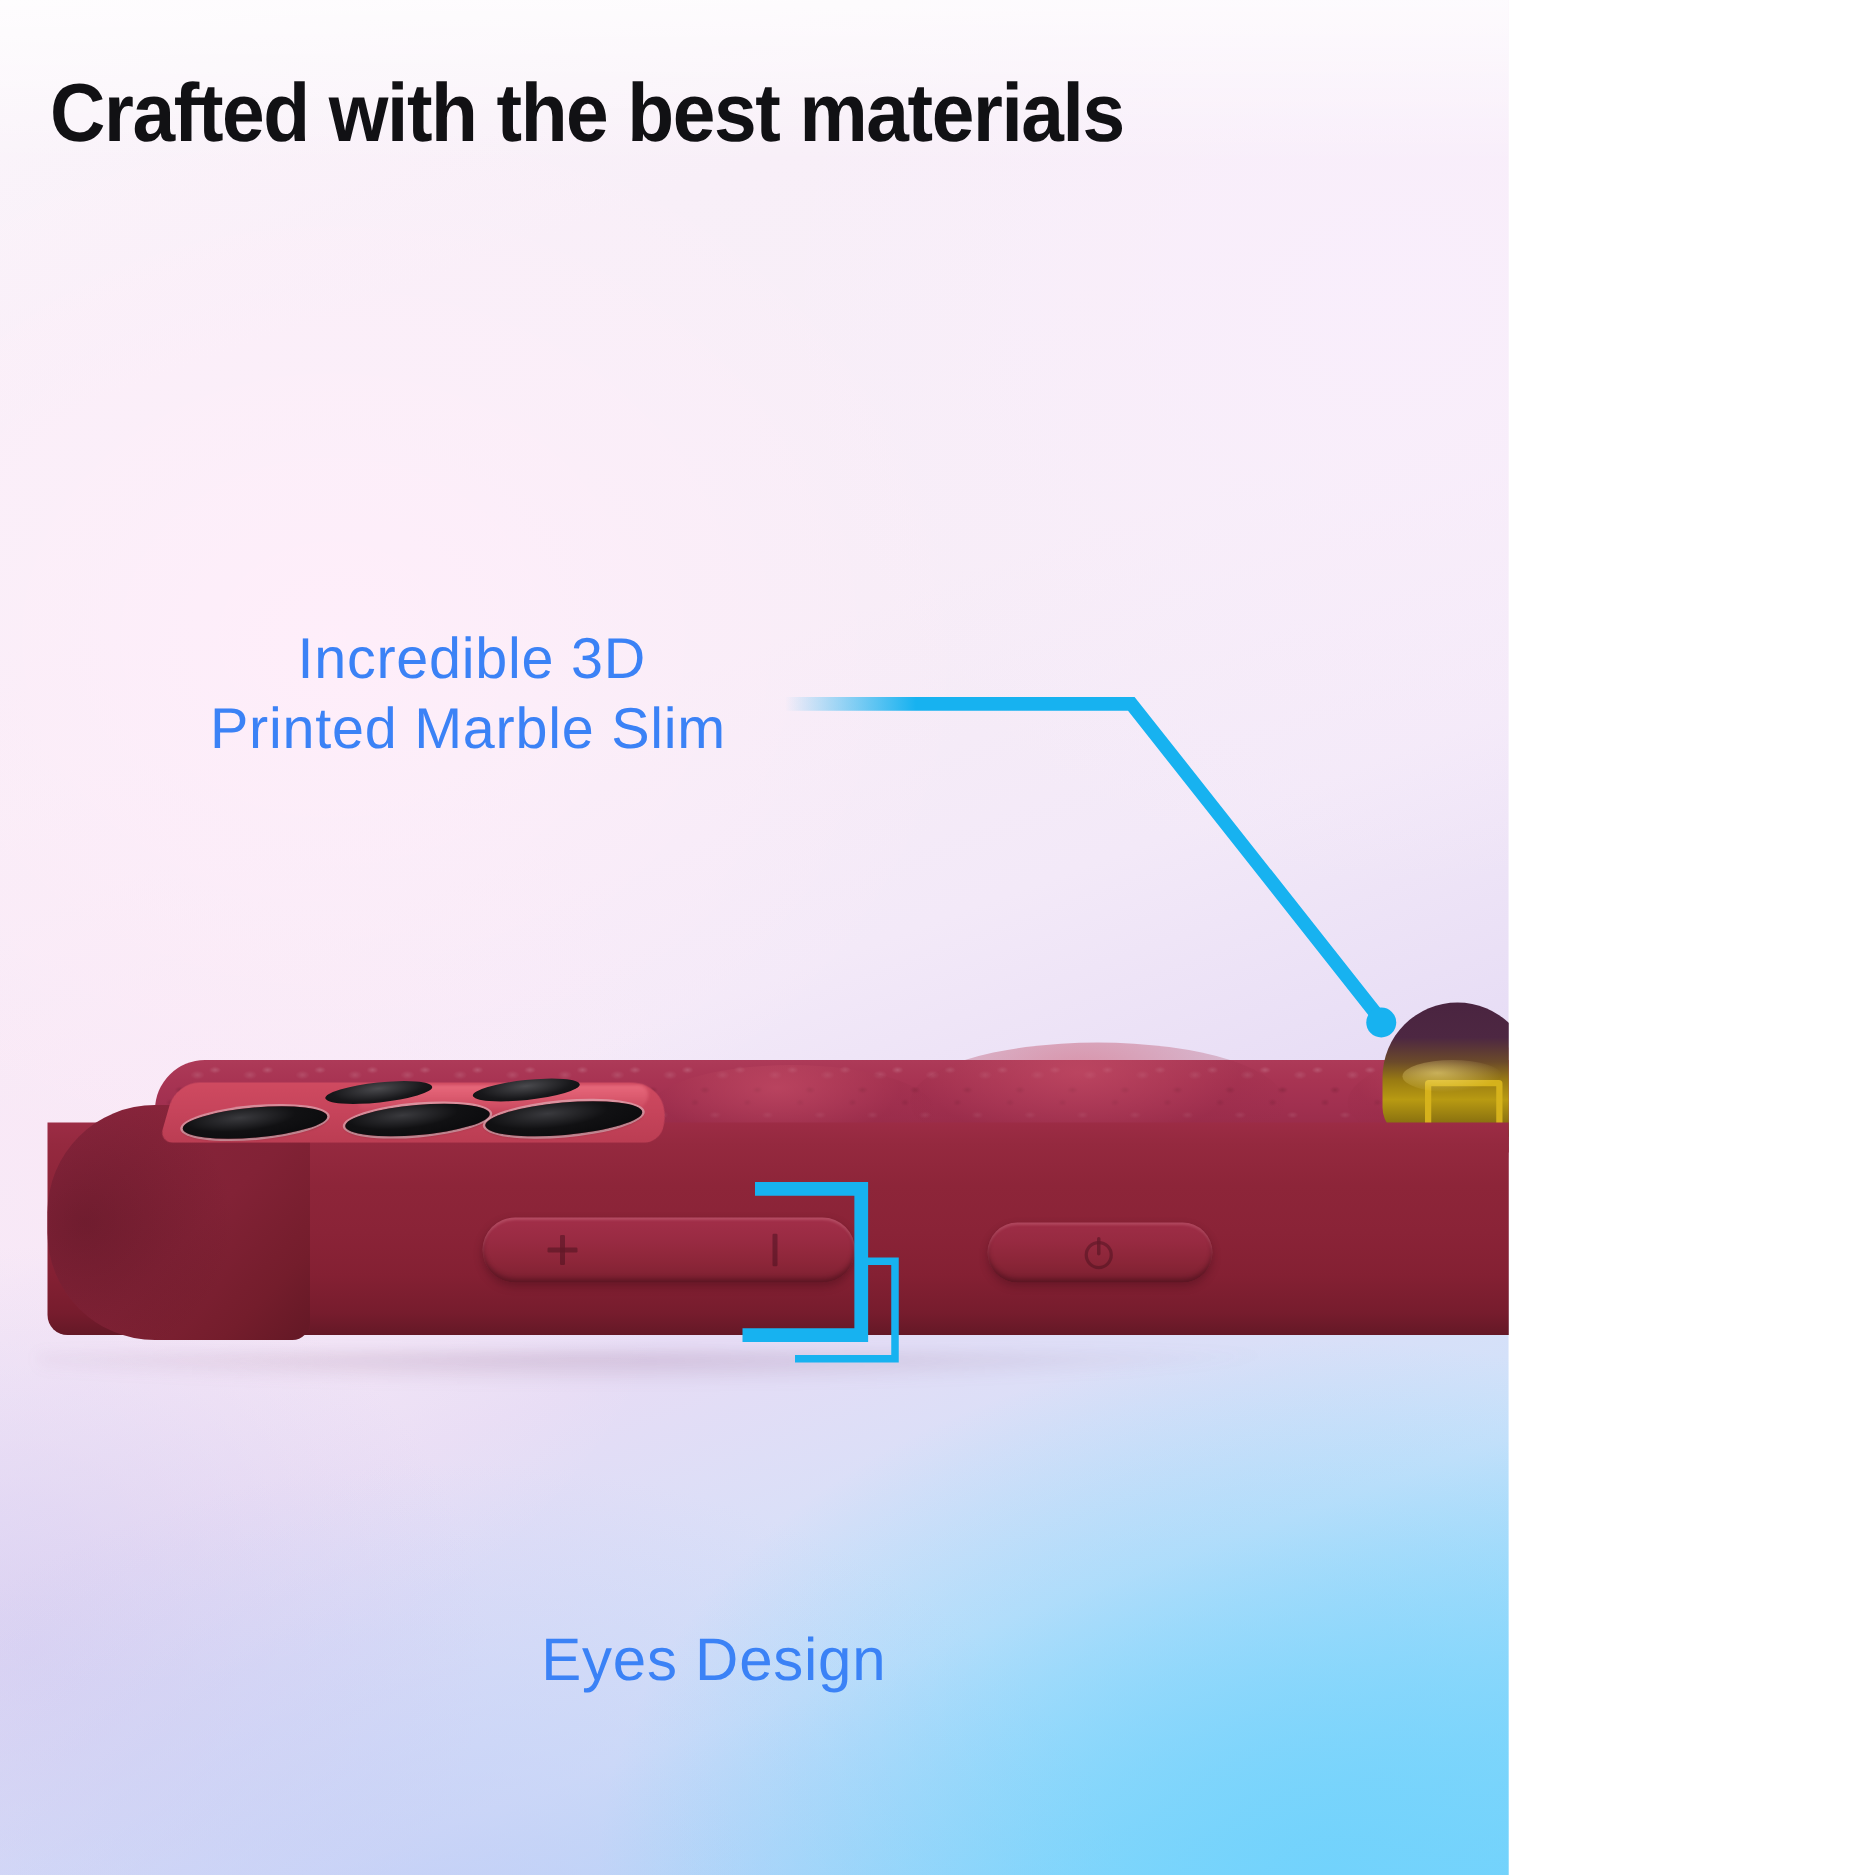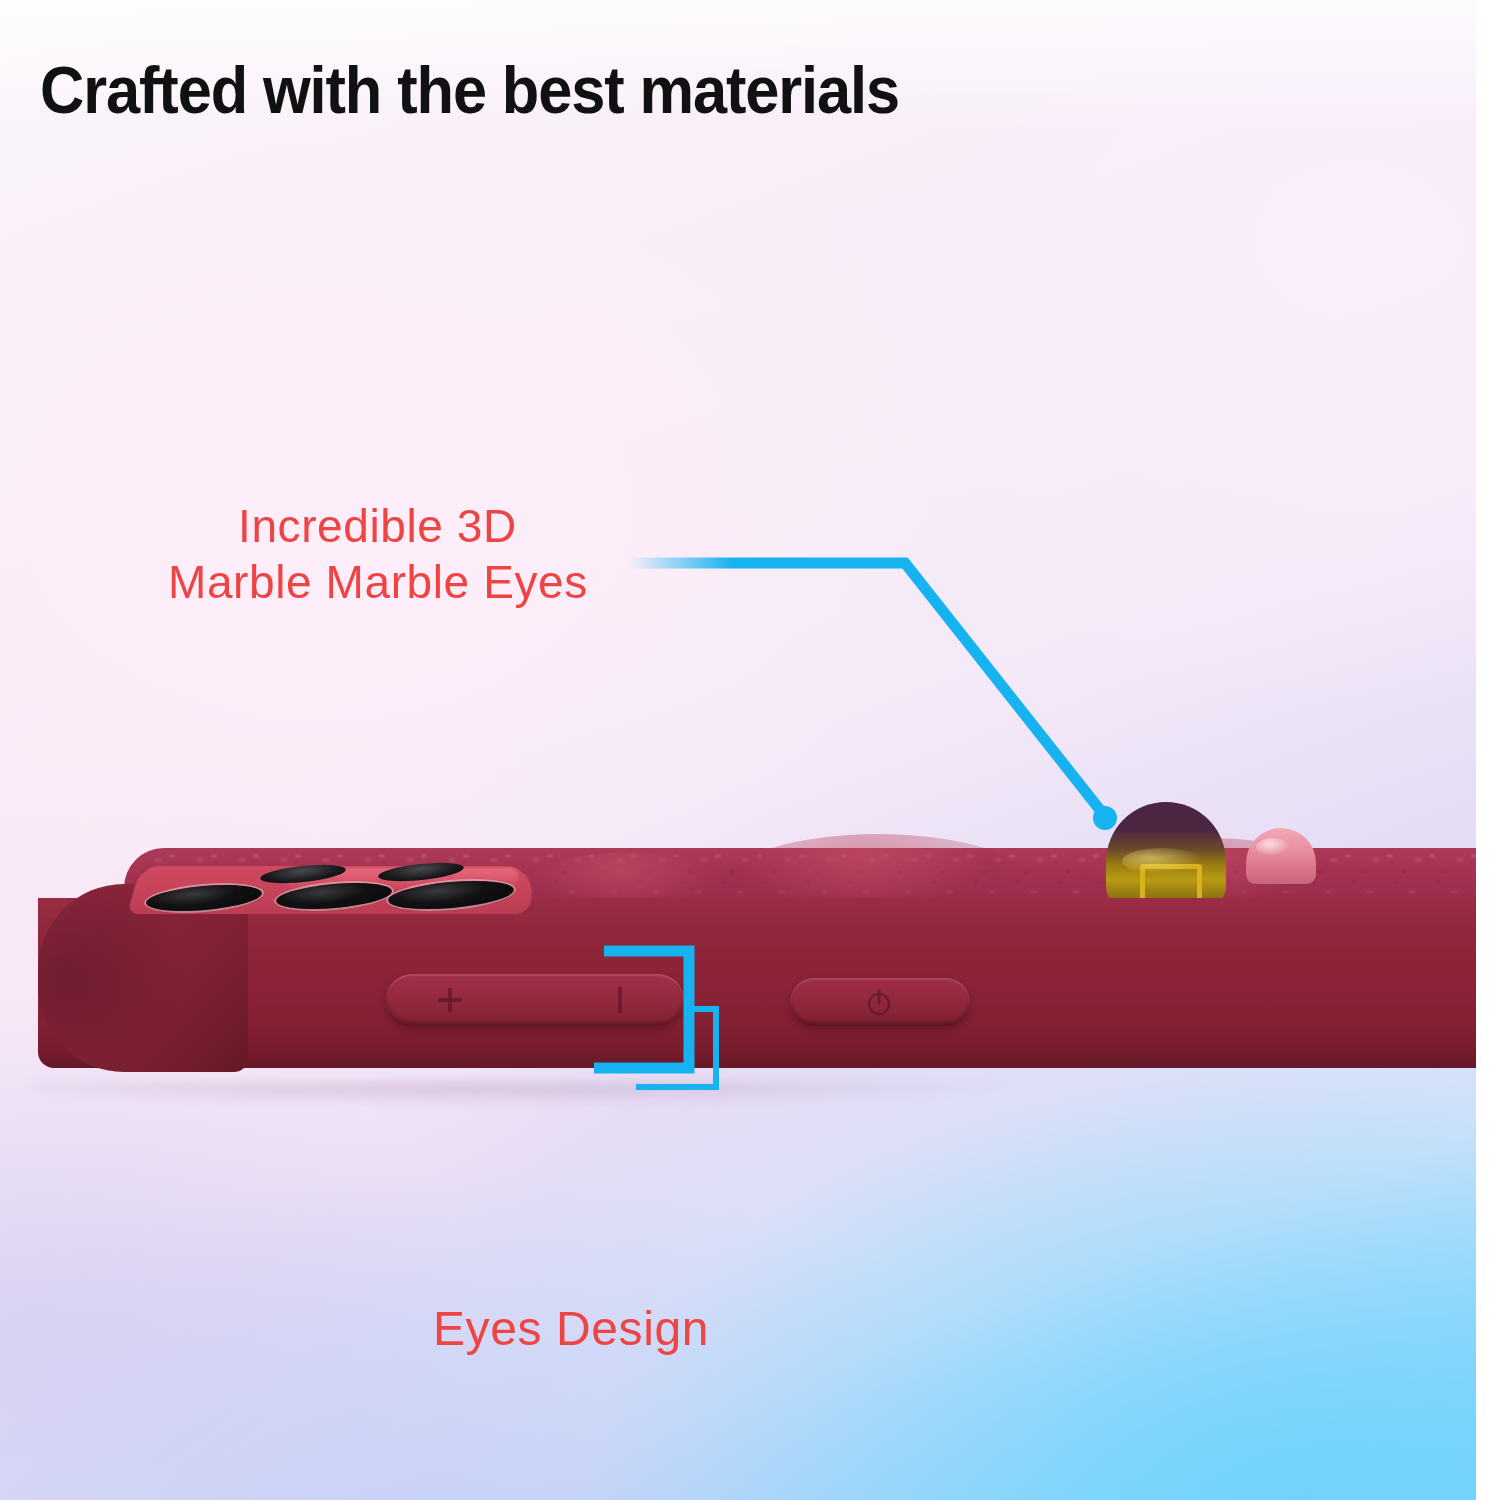--- a/index.html
+++ b/index.html
@@ -3,21 +3,21 @@
 <meta charset="utf-8">
 <title>Crafted with the best materials</title>
 <style>
   html, body {
     margin: 0;
     padding: 0;
     background: #ffffff;
   }
   #stage {
     position: relative;
-    width: 1476px;
+    width: 1207px;
     height: 1500px;
     overflow: hidden;
     font-family: "Liberation Sans", sans-serif;
   }
 
   
   .bg-base {
     position: absolute;
     inset: 0;
     background: linear-gradient(160deg,
@@ -64,21 +64,21 @@
     color: #111114;
     white-space: nowrap;
     font-stretch: condensed;
     transform: scaleX(0.93);
     transform-origin: left top;
   }
 
   
   .callout-label {
     position: absolute;
-    color: #ef4444;
+    color: #3b82f6;
     font-weight: 300;
     letter-spacing: 0.6px;
     line-height: 1.22;
   }
   #label-eyes {
     left: 238px;
     top: 498px;
     font-size: 46px;
     text-align: left;
   }
@@ -417,18 +417,18 @@
 
     <path d="M 604 951 L 689 951 L 689 1068 L 594 1068" fill="none" stroke="#17b2f0" stroke-width="11" stroke-linejoin="miter" stroke-linecap="butt"></path>
 
     <path d="M 690 1009 L 716 1009 L 716 1087 L 636 1087" fill="none" stroke="#17b2f0" stroke-width="6" stroke-linejoin="miter" stroke-linecap="butt"></path>
 
     <path d="M 636 1087 L 636 1296" fill="none" stroke="url(#fadeDown)" stroke-width="11" stroke-linecap="butt"></path>
   </svg>
 
   <div id="label-eyes" class="callout-label">
     <span class="ln1">Incredible 3D</span>
-    <span class="ln2">Marble Marble Eyes</span>
+    <span class="ln2">Printed Marble Slim</span>
   </div>
 
   <div id="label-slim" class="callout-label">Eyes Design</div>
 
 </div>
 
 </body></html>

